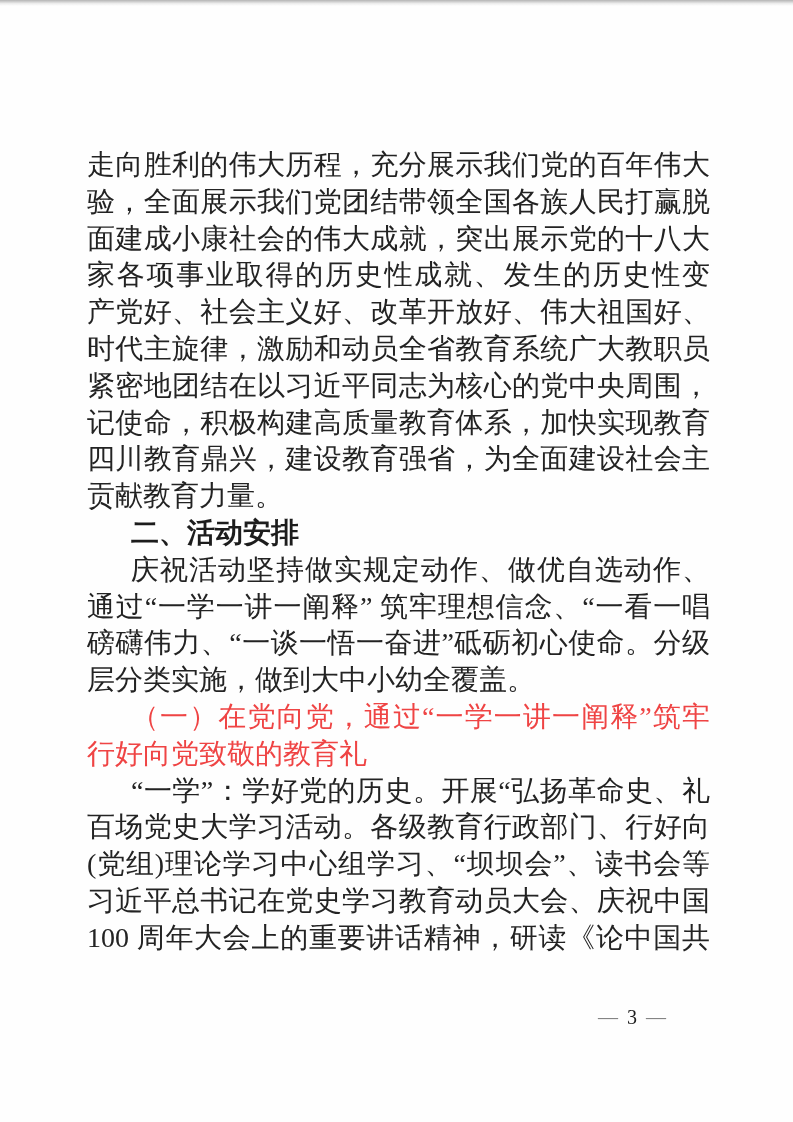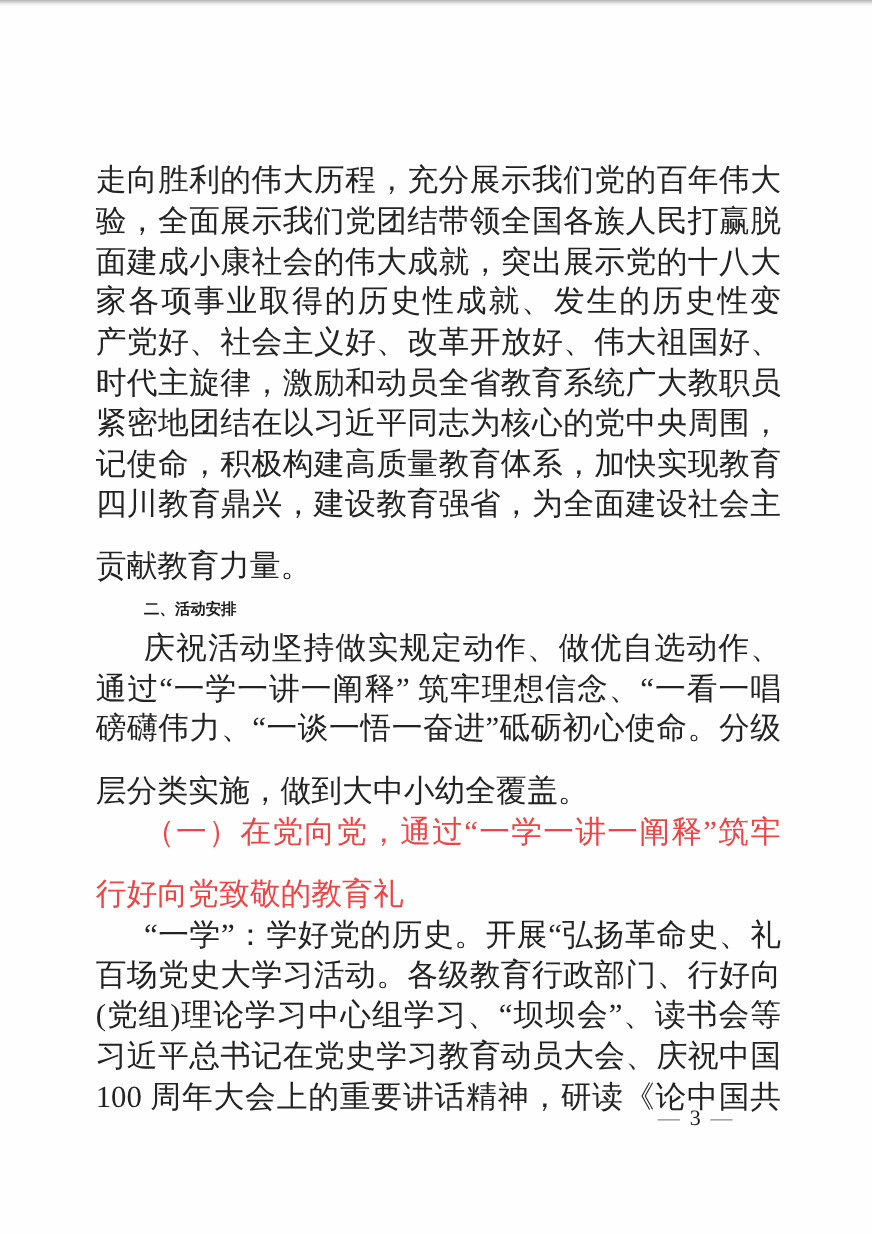--- a/index.html
+++ b/index.html
@@ -28,26 +28,26 @@
     height: 36.8px;
     line-height: 36.8px;
     font-size: 28px;
     color: #232323;
     text-align: justify;
     text-justify: distribute;
     overflow: hidden;
     white-space: nowrap;
   }
   .line.stretch { text-align-last: justify; white-space: normal; }
-  .line.end { text-align-last: left; white-space: normal; margin-top: 20px; }
+  .line.end { text-align-last: left; white-space: normal; }
   .line.indent { padding-left: 44px; }
   .line.heading {
     font-family: "Liberation Sans", "DejaVu Sans", sans-serif;
     font-weight: bold;
-    font-size: 14px;
+    font-size: 28px;
     color: #1c1c1c;
     text-align: left;
     text-align-last: left;
   }
   .line.kaiti { color: #ef4444; }
   .footer {
     position: absolute;
     top: 1002px;
     right: 118px;
     height: 30px;

